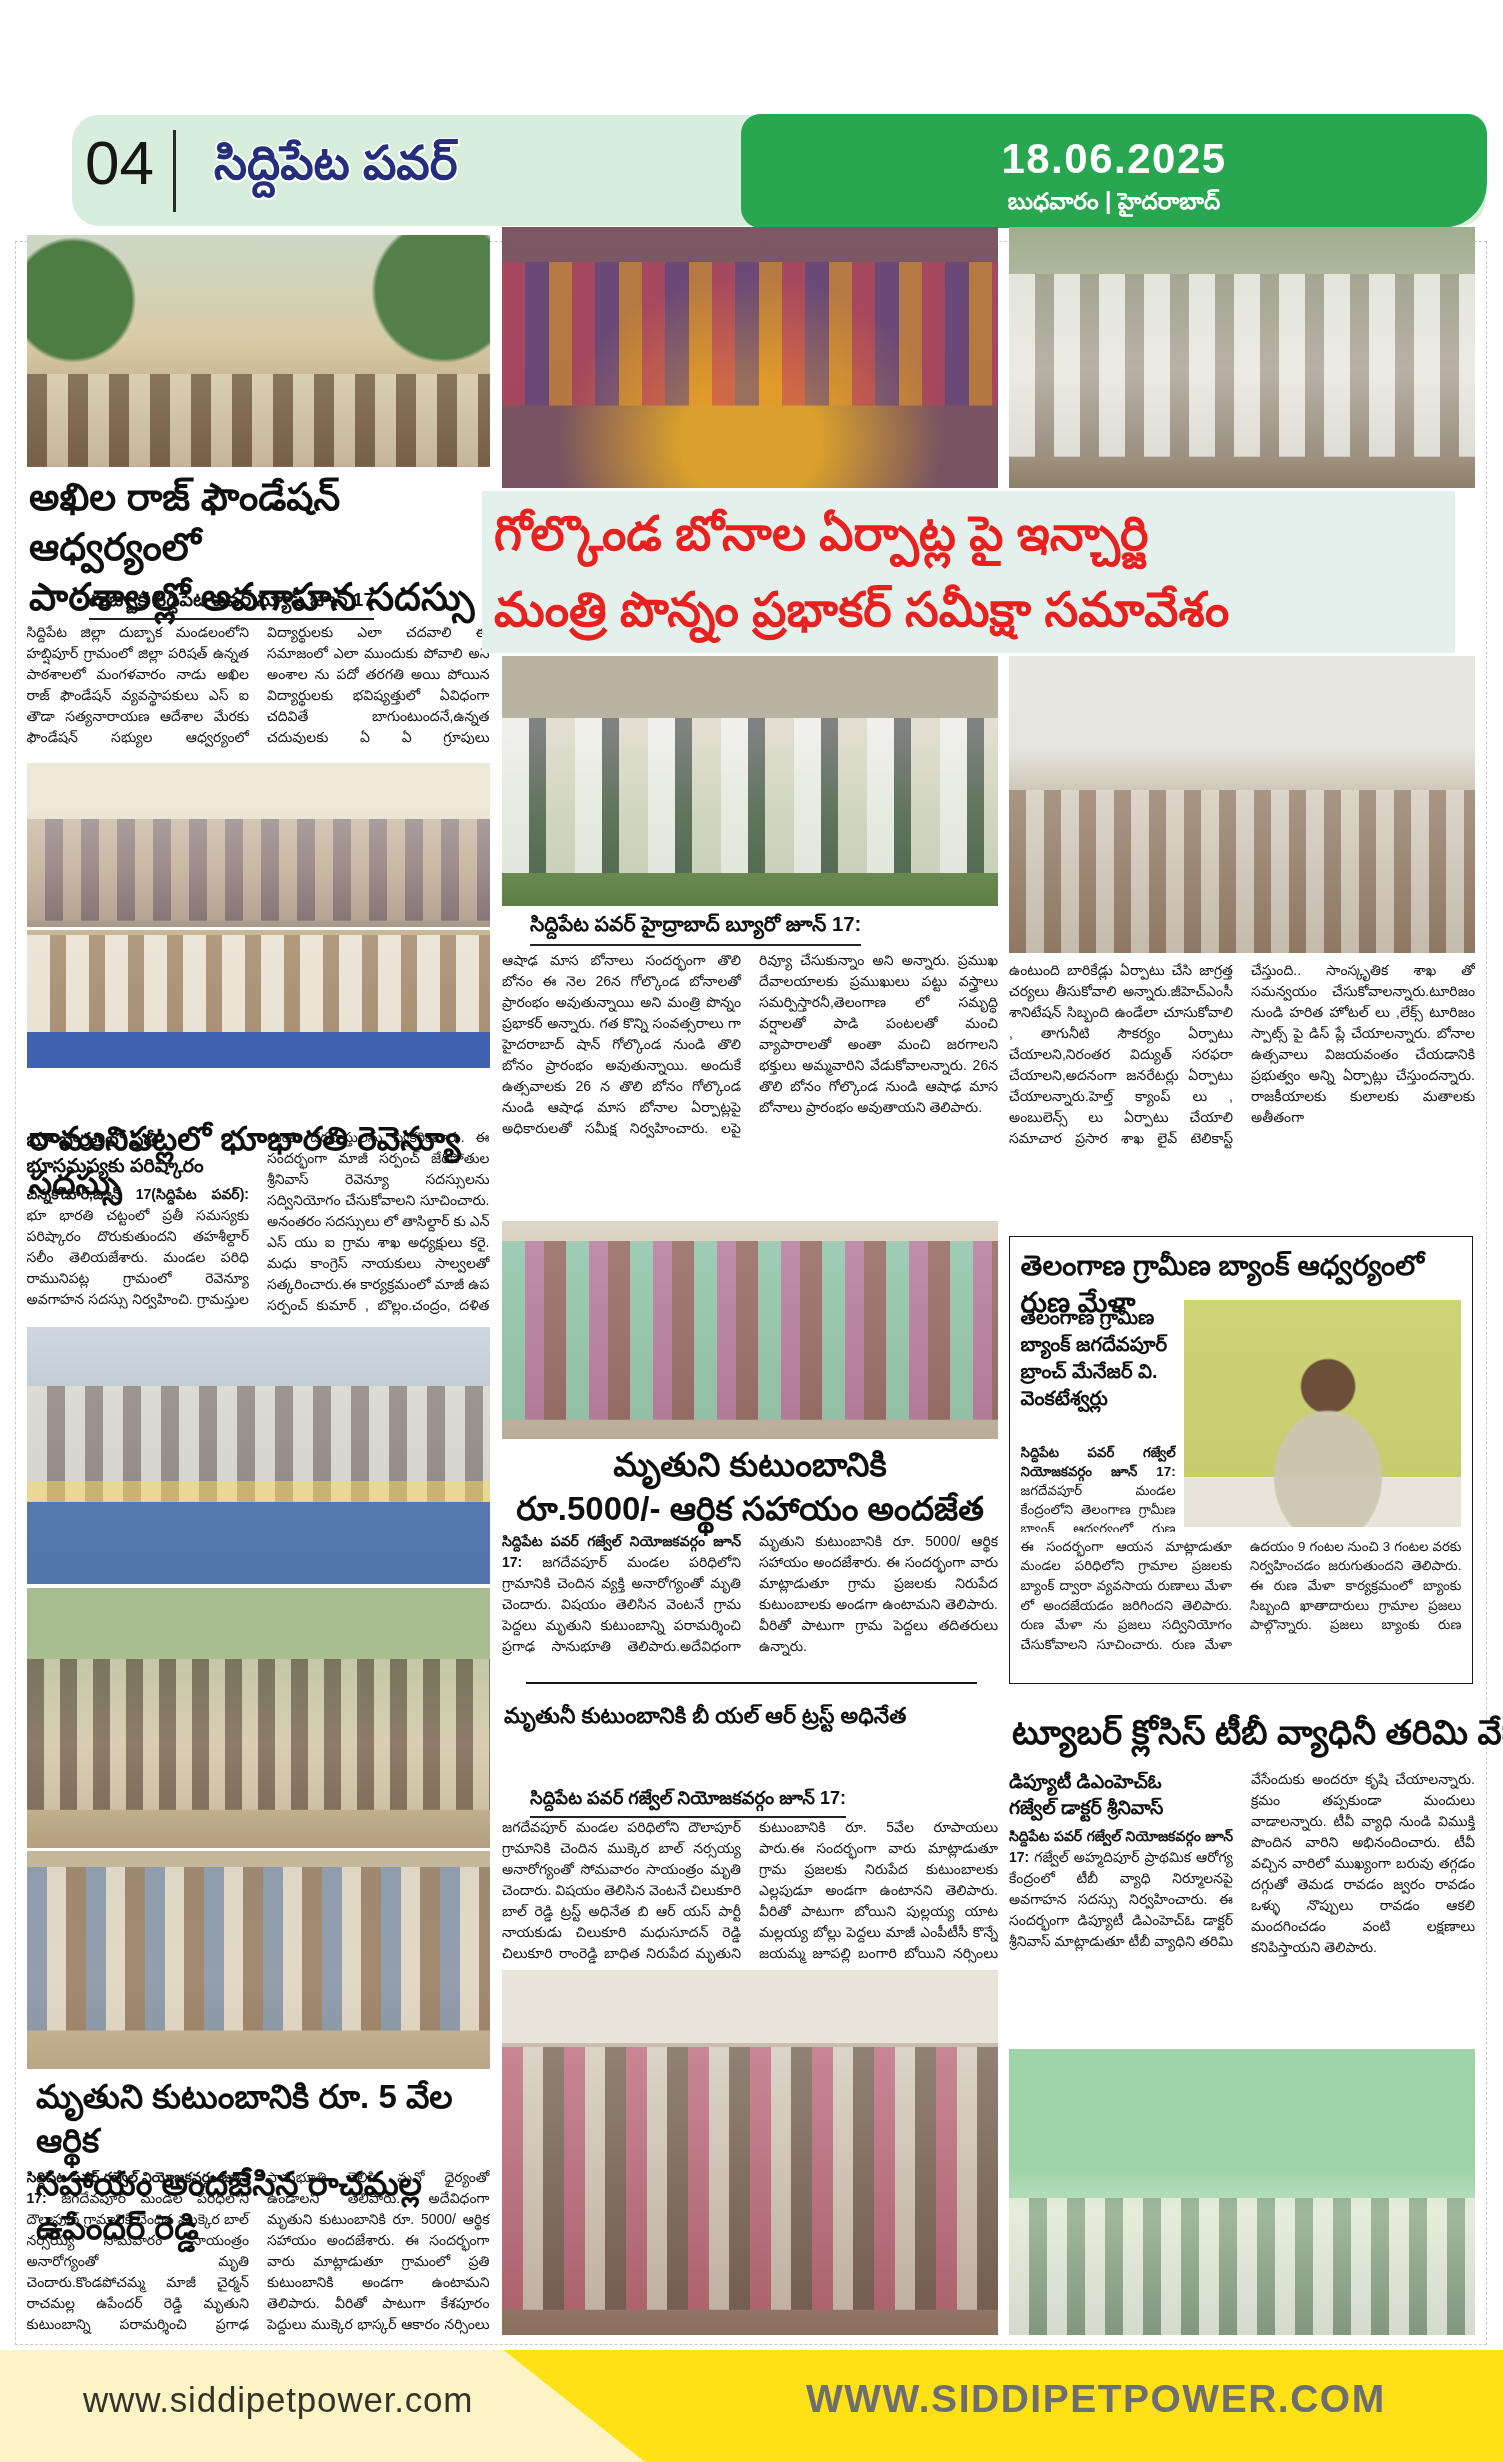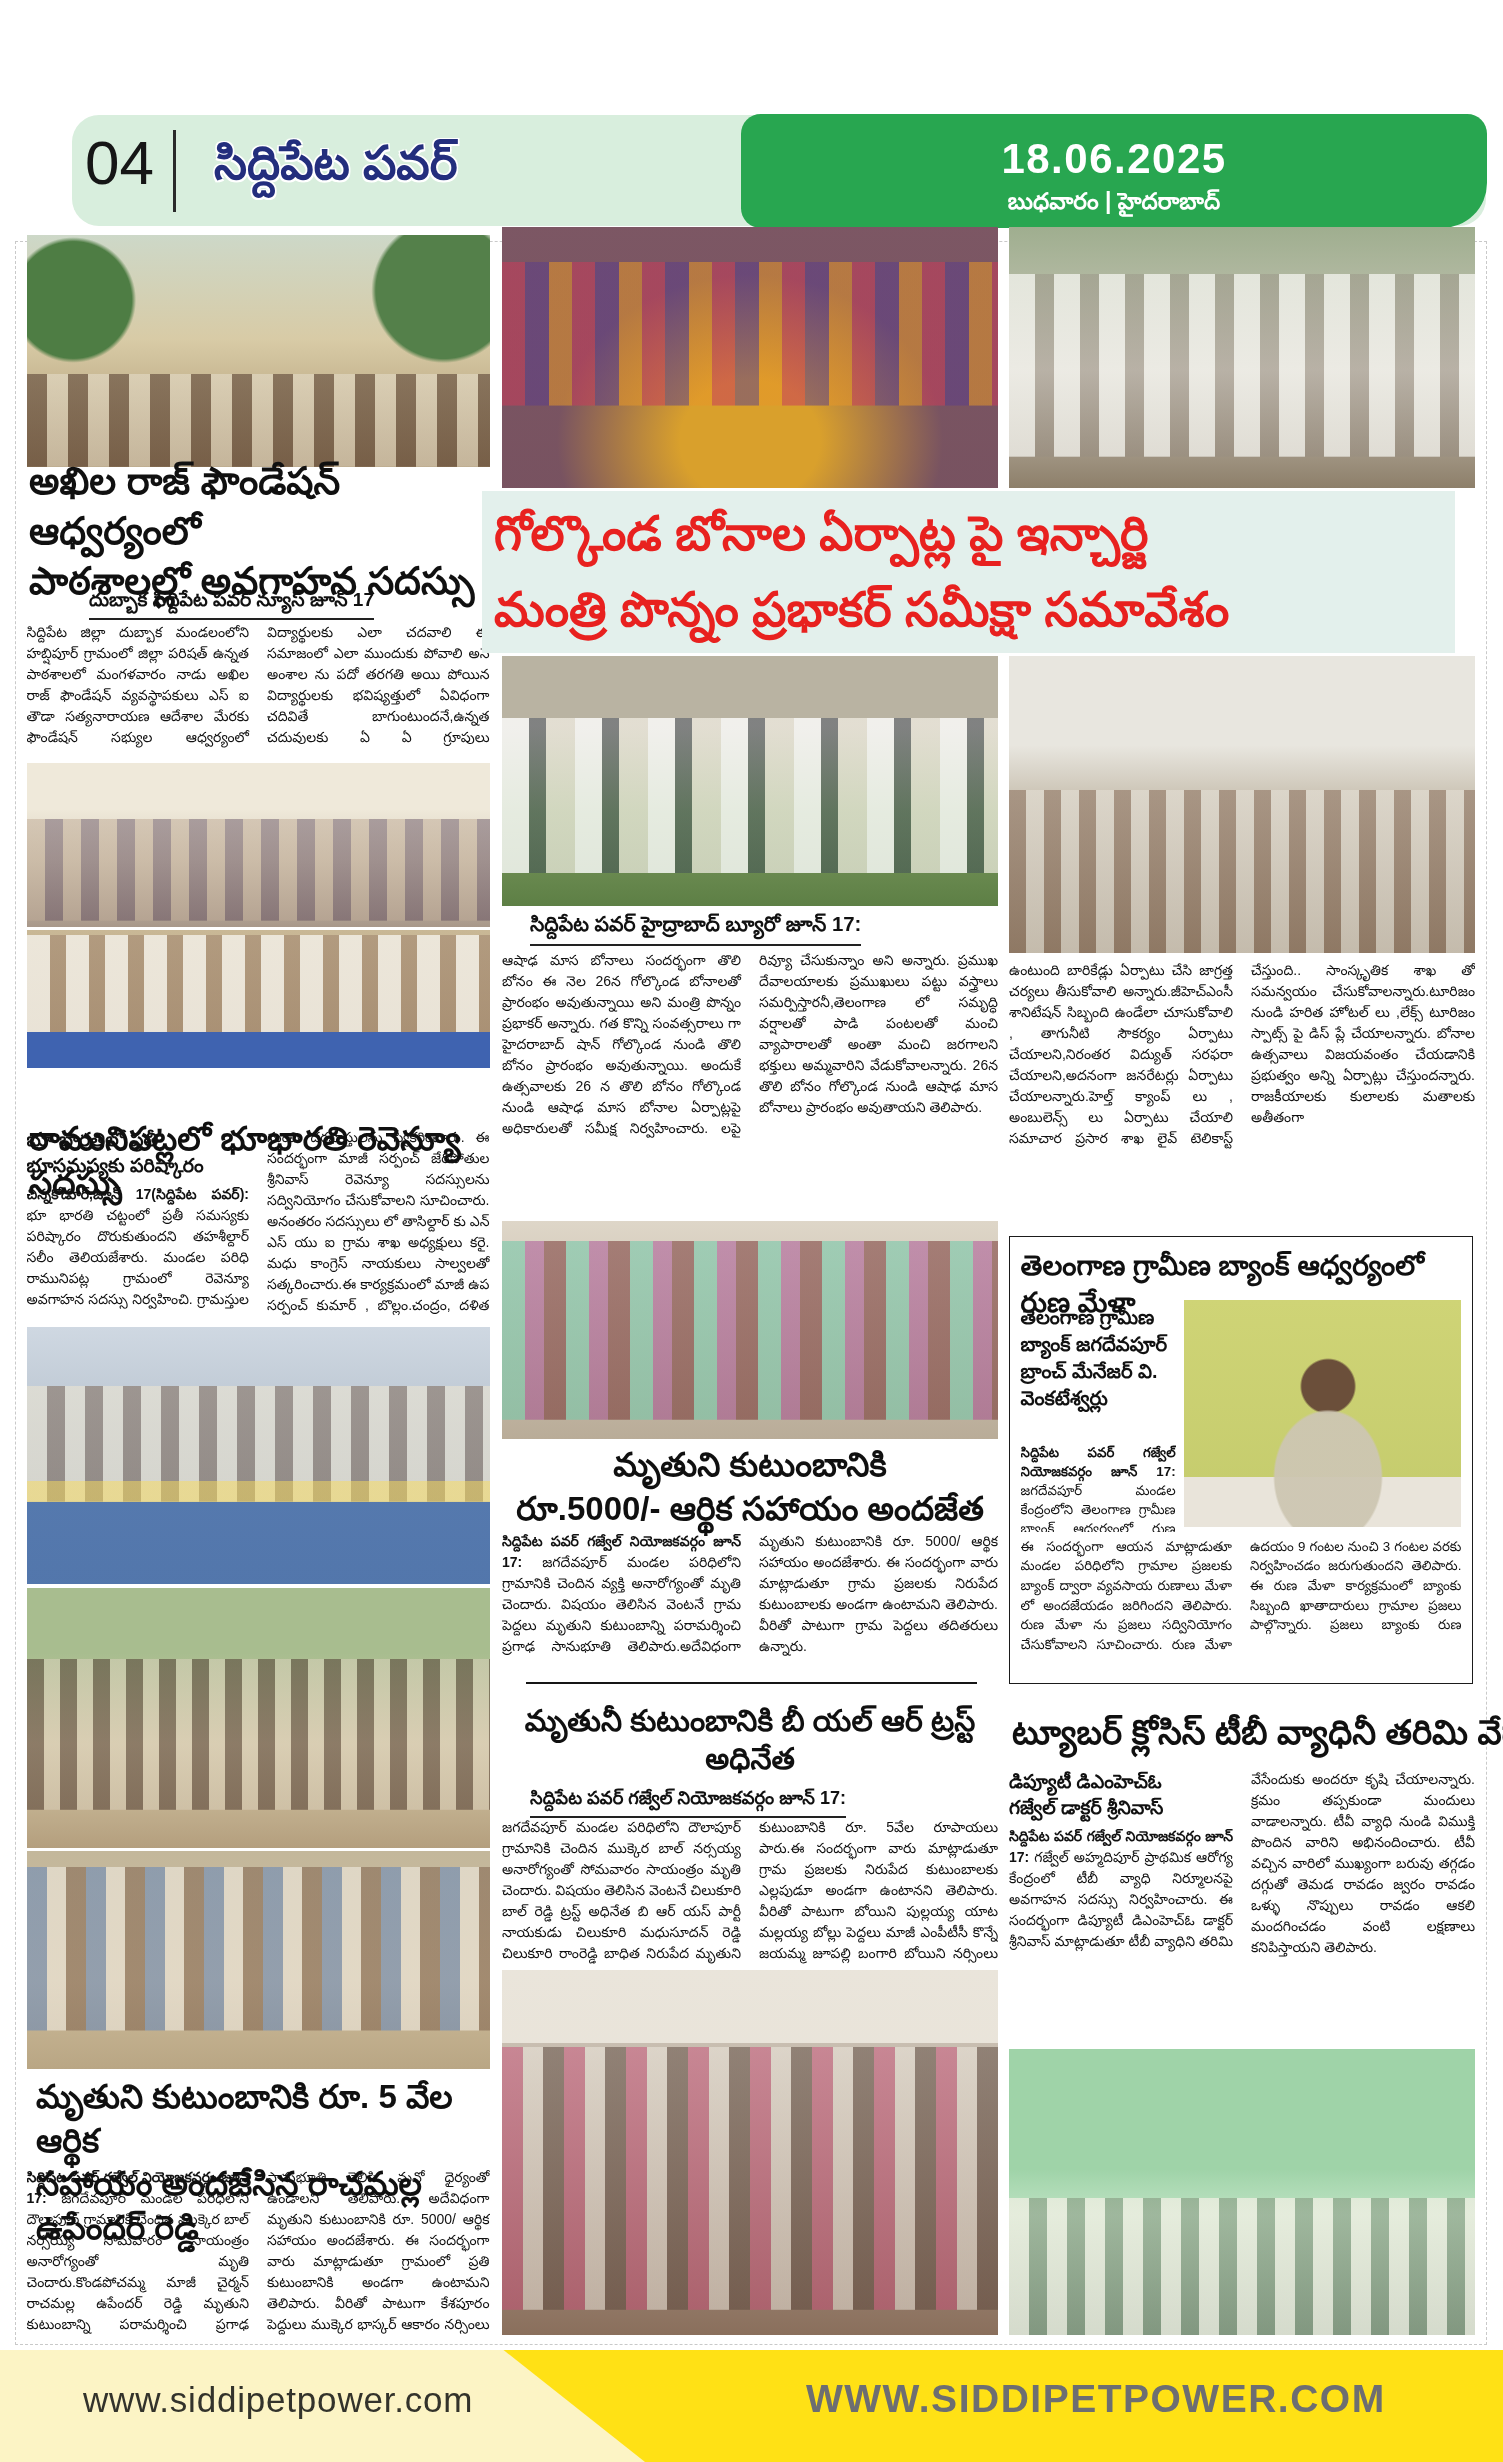--- a/index.html
+++ b/index.html
@@ -67,21 +67,21 @@
     radial-gradient(circle at 52% 38%,#6b4f3a 0 13%,transparent 14%),
     linear-gradient(0deg,#e9e4da 0 22%,transparent 22%),
     linear-gradient(180deg,#cfd476,#c4cb6c);}
   #ph-health{background:
     repeating-linear-gradient(90deg,rgba(245,240,230,.7) 0 19.7px,rgba(120,130,110,.45) 19.7px 38px) 0 100%/100% 48% no-repeat,
     linear-gradient(180deg,#9fd3a8 0 42%,#bfe3c4 58%,#8aa98f);}
   
   .headline{font-weight:bold;color:#101010;line-height:1.32;}
   .h-big{font-size:38px;}
   .h-med{font-size:33px;}
-  .h-sml{font-size:30px;text-align:center;}
+  .h-sml{font-size:22px;}
   .dateline{font-weight:bold;font-size:19px;}
   .dateline .u{border-bottom:2.3px solid #222;padding-bottom:3px;display:inline-block;}
   .cols2{column-count:2;column-gap:18px;font-size:14px;line-height:21px;text-align:justify;overflow:hidden;}
   .cols2 p{margin:0;}
   .b{font-weight:bold;}
   .subhead{font-weight:bold;font-size:19px;line-height:26px;margin-bottom:4.5px;}
   #red-band{left:482px;top:491px;width:973px;height:162px;background:#e3f0ec;}
   .red-line{color:#e8211f;font-weight:bold;font-size:48px;line-height:76px;white-space:nowrap;padding-left:12px;}
   #hr-mid{left:526px;top:1682px;width:451px;border-top:2.3px solid #151515;}
   
@@ -105,21 +105,21 @@
   <div class="abs" id="hdr-num">04</div>
   <div class="abs" id="hdr-bar"></div>
   <div class="abs" id="hdr-masthead">సిద్దిపేట పవర్</div>
   <div class="abs" id="hdr-green">
     <div id="hdr-date">18.06.2025</div>
     <div id="hdr-day">బుధవారం | హైదరాబాద్</div>
   </div>
 
   <div class="abs photo" id="ph-school" style="left:26.5px;top:235px;width:463px;height:232px;"></div>
 
-  <div class="abs headline h-big" style="left:29px;top:456px;width:462px;">
+  <div class="abs headline h-big" style="left:29px;top:472px;width:462px;">
     <div>అఖిల రాజ్ ఫౌండేషన్ ఆధ్వర్యంలో</div>
     <div>పాఠశాలల్లో అవగాహన సదస్సు</div>
   </div>
   <div class="abs dateline" style="left:89px;top:589px;">
     <span class="u">దుబ్బాక సిద్దిపేట పవర్ న్యూస్ జూన్ 17</span>
   </div>
   <div class="abs cols2" style="left:26.5px;top:622px;width:463px;height:138px;">
     <p><span>సిద్దిపేట జిల్లా దుబ్బాక మండలంలోని హబ్షిపూర్ గ్రామంలో జిల్లా పరిషత్ ఉన్నత పాఠశాలలో మంగళవారం నాడు అఖిల రాజ్ ఫౌండేషన్ వ్యవస్థాపకులు ఎస్ ఐ తౌడా సత్యనారాయణ ఆదేశాల మేరకు ఫౌండేషన్ సభ్యుల ఆధ్వర్యంలో విద్యార్థులకు ఎలా చదవాలి ఈ సమాజంలో ఎలా ముందుకు పోవాలి అనే అంశాల ను పదో తరగతి అయి</span>
        <span>పోయిన విద్యార్థులకు భవిష్యత్తులో ఏవిధంగా చదివితే బాగుంటుందనే,ఉన్నత చదువులకు ఏ ఏ గ్రూపులు తీసుకోవాలని,వివిధ విషయాలపై అవగాహన సదస్సు నిర్వహించారు.ఈ కార్యక్రమంలో హెచ్ఎం చక్రపాణి,ఉపాధ్యాయ బృందం ఫౌండేషన్ సభ్యులు జోగు సాగర్ మహారాజ్ అనిల్,సూర్యతేజ,బలరాం,రాజు,బాబు,రాజు,పాల్గొన్నారు.</span></p>
   </div>

